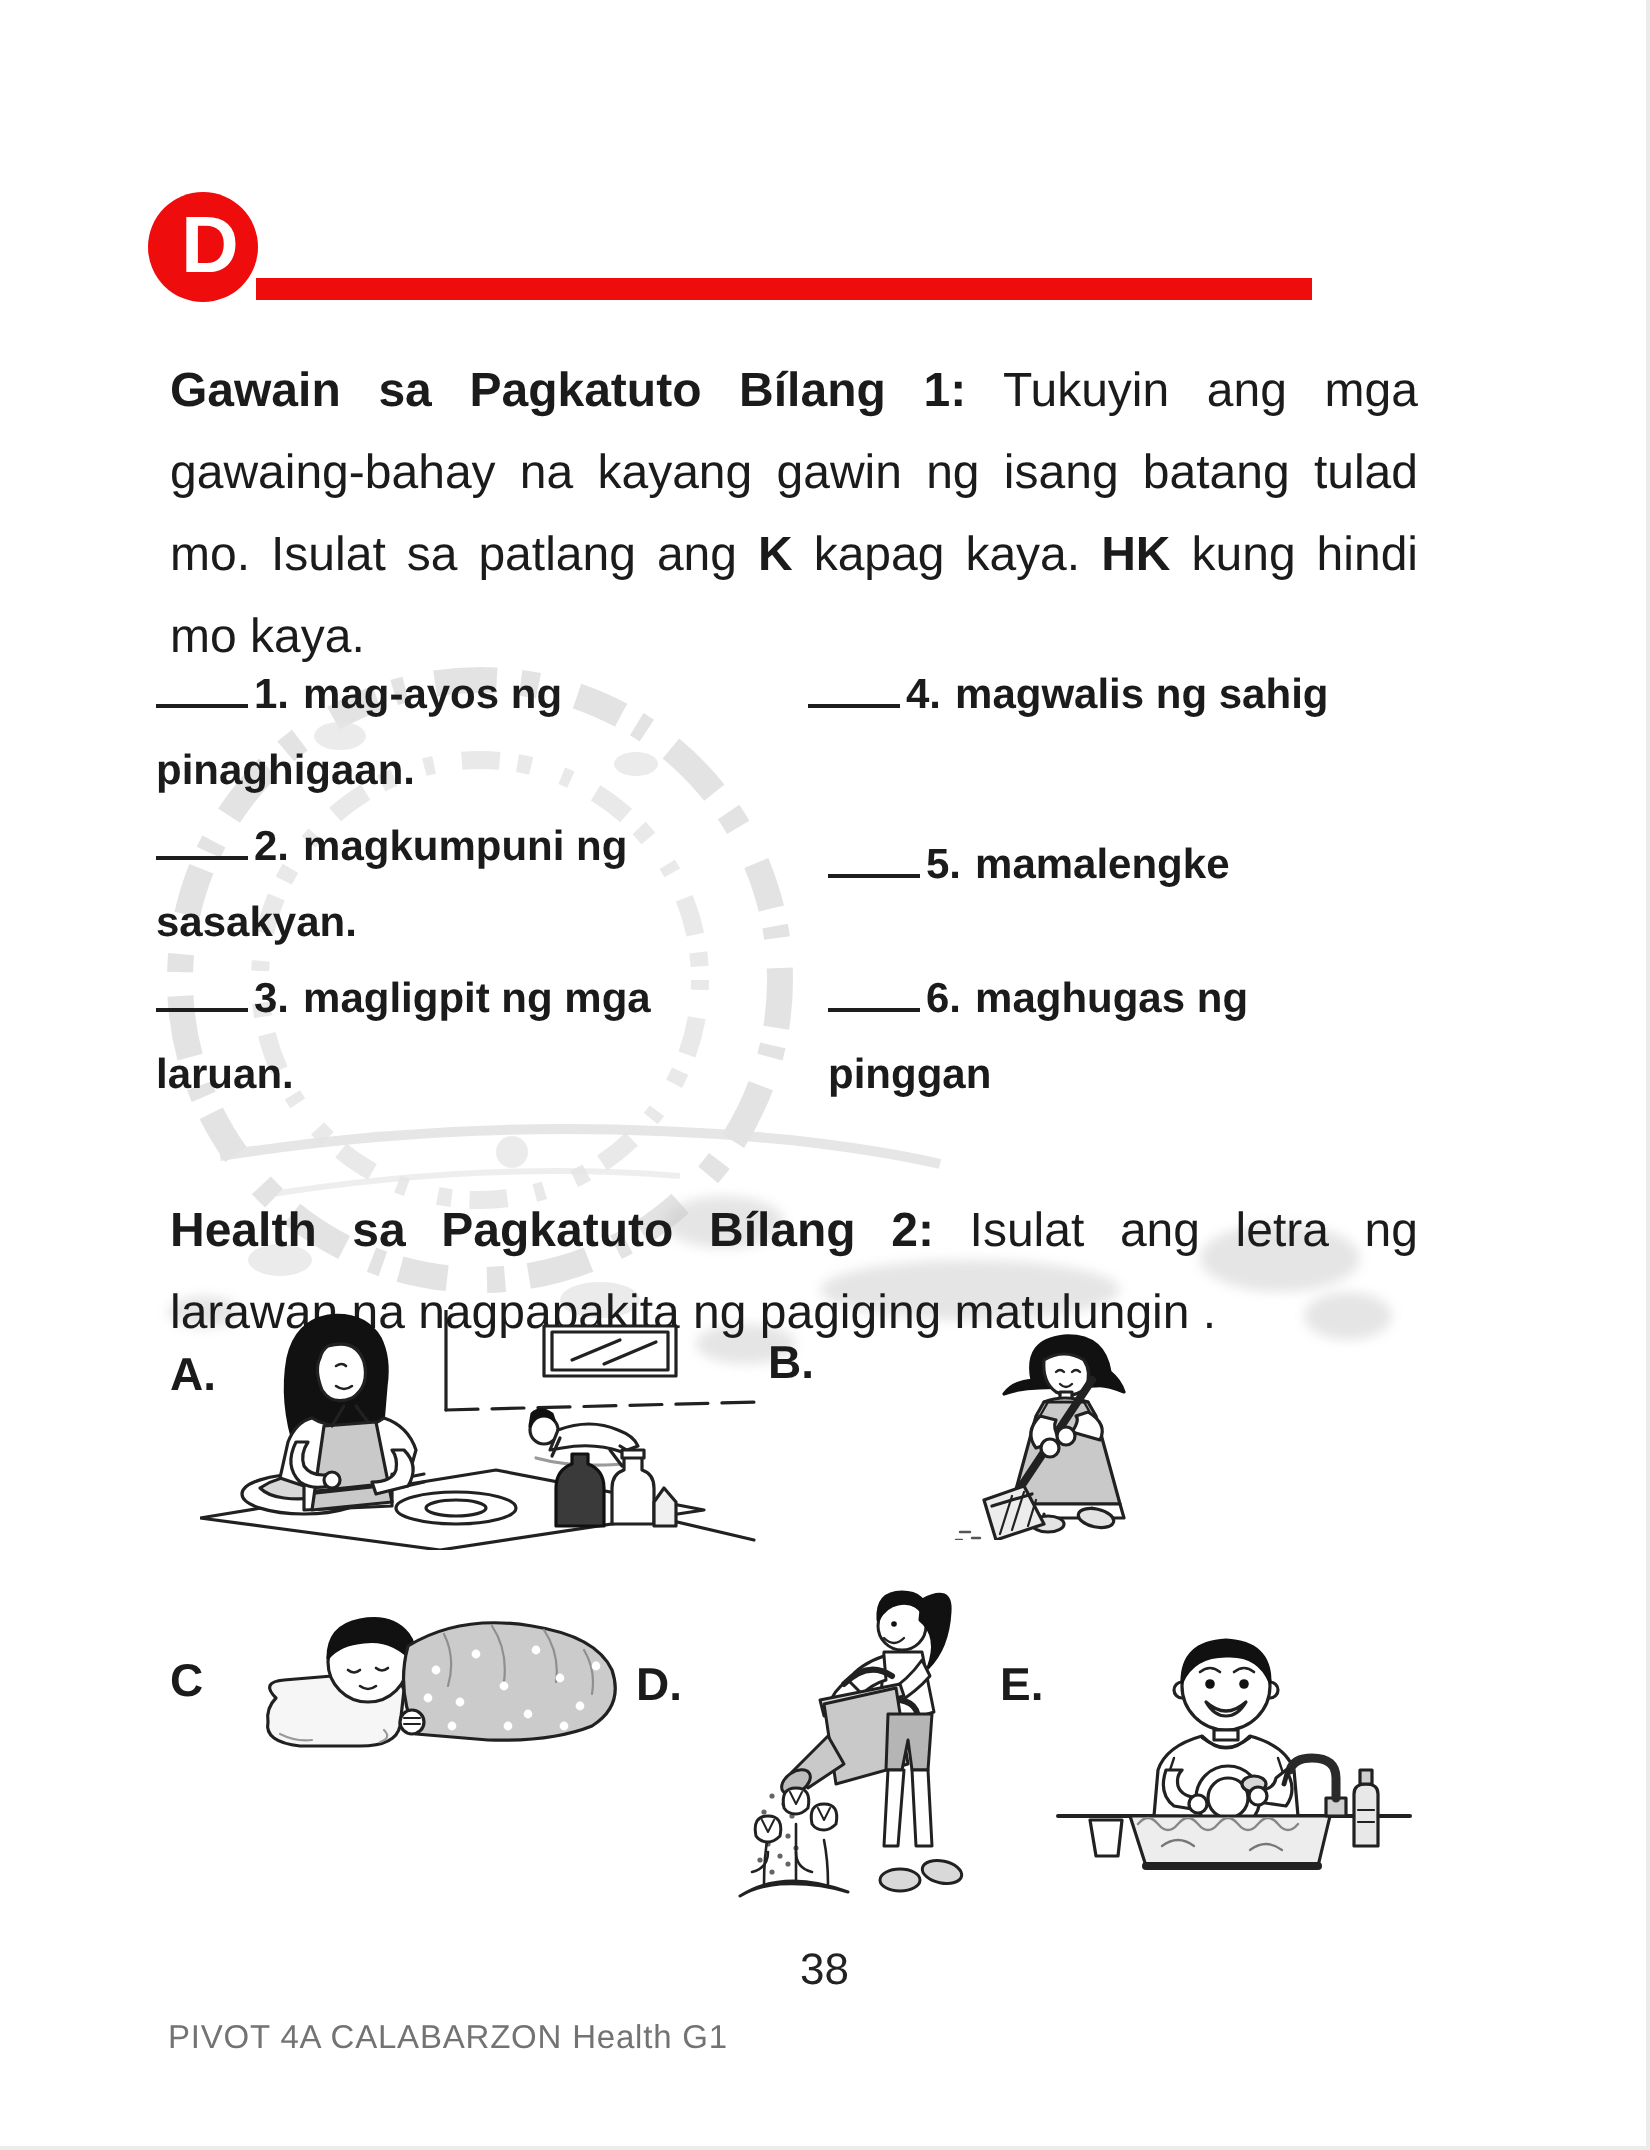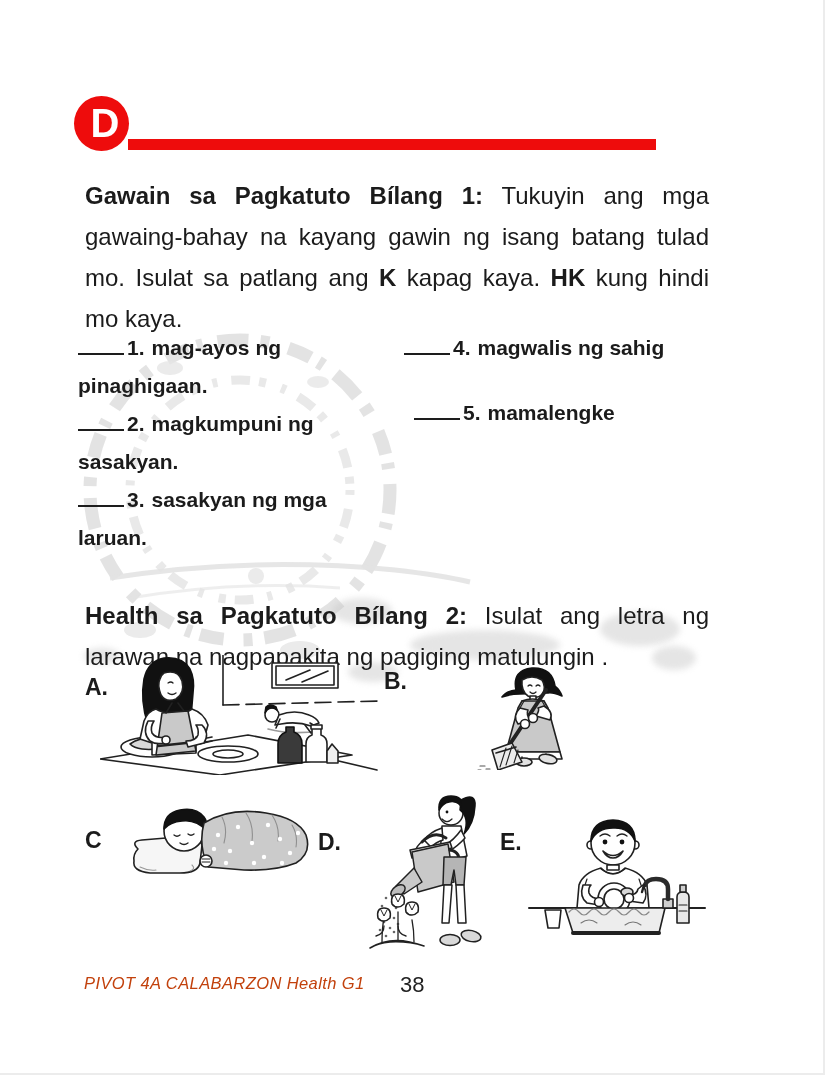--- a/index.html
+++ b/index.html
@@ -19,39 +19,39 @@
   .para{position:absolute;left:85px;width:624px;font-size:24px;line-height:41px;text-align:justify;}
   .p1{top:151px;}
   .p2{top:571px;}
   .b{font-weight:700;}
   
   .item{position:absolute;font-size:21px;line-height:38px;white-space:nowrap;font-weight:bold;}
   .blank{display:inline-block;width:46px;height:12px;border-bottom:2px solid #1d1d1d;margin-right:3px;}
   .num{margin-right:7px;}
   .cont{display:block;}
   #i1{left:78px;top:329px;}  #i2{left:78px;top:405px;}  #i3{left:78px;top:481px;}
-  #i4{left:404px;top:329px;} #i5{left:414px;top:394px;text-align:center;} #i6{left:414px;top:481px;}
+  #i4{left:404px;top:329px;} #i5{left:414px;top:414px;text-align:center;} #i6{left:414px;top:481px;}
   
   .pic-label{position:absolute;font-weight:700;font-size:23px;}
   #lblA{left:85px;top:674px;} #lblB{left:384px;top:668px;} #lblC{left:85px;top:827px;}
   #lblD{left:318px;top:829px;} #lblE{left:500px;top:829px;}
   .pic{position:absolute;}
   #picA{left:100px;top:655px;} #picB{left:476px;top:664px;} #picC{left:126px;top:805px;}
   #picD{left:368px;top:790px;} #picE{left:525px;top:815px;}
   
   .watermark{position:absolute;left:50px;top:330px;opacity:.5;pointer-events:none;}
   .speck{position:absolute;background:#c6c6c6;border-radius:50%;filter:blur(3px);opacity:.45;pointer-events:none;}
   #s1{left:332px;top:598px;width:60px;height:26px;}
   #s2{left:410px;top:630px;width:150px;height:30px;}
   #s3{left:600px;top:612px;width:80px;height:34px;}
   #s4{left:652px;top:646px;width:44px;height:24px;}
   #s5{left:84px;top:648px;width:36px;height:16px;}
   #s6{left:348px;top:662px;width:50px;height:20px;}
   
-  .footer-book{position:absolute;left:84px;top:974px;font-size:16.5px;font-style:italic;color:#c2410c;letter-spacing:.4px;}
+  .footer-book{position:absolute;left:84px;top:1010px;font-size:16.5px;color:#737373;letter-spacing:.4px;}
   .footer-page{position:absolute;left:400px;top:972px;font-size:22px;color:#222;}
 </style>
 </head>
 <body>
 
 <div class="page">
 
   <svg class="watermark" width="430" height="360" viewBox="0 0 430 360">
     <g fill="none" stroke="#c8c8c8">
       <circle cx="190" cy="160" r="150" stroke-width="13" stroke-dasharray="24 9 6 15 31 12 9 20"></circle>
@@ -81,28 +81,32 @@
 
   <div class="item" id="i1">
     <span class="blank"></span><span class="num">1.</span><span>mag-ayos ng</span>
     <span class="cont">pinaghigaan.</span>
   </div>
   <div class="item" id="i2">
     <span class="blank"></span><span class="num">2.</span><span>magkumpuni ng</span>
     <span class="cont">sasakyan.</span>
   </div>
   <div class="item" id="i3">
-    <span class="blank"></span><span class="num">3.</span><span>sasakyan ng mga</span>
+    <span class="blank"></span><span class="num">3.</span><span>magligpit ng mga</span>
     <span class="cont">laruan.</span>
   </div>
   <div class="item" id="i4">
     <span class="blank"></span><span class="num">4.</span><span>magwalis ng sahig</span>
   </div>
   <div class="item" id="i5">
     <span class="blank"></span><span class="num">5.</span><span>mamalengke</span>
+  </div>
+  <div class="item" id="i6">
+    <span class="blank"></span><span class="num">6.</span><span>maghugas ng</span>
+    <span class="cont">pinggan</span>
   </div>
 
   <p class="para p2"><span class="b">Health sa Pagkatuto Bílang 2:</span><span> Isulat ang letra ng larawan na nagpapakita ng pagiging matulungin .</span></p>
 
   <span class="pic-label" id="lblA">A.</span>
   <span class="pic-label" id="lblB">B.</span>
   <span class="pic-label" id="lblC">C</span>
   <span class="pic-label" id="lblD">D.</span>
   <span class="pic-label" id="lblE">E.</span>
 

